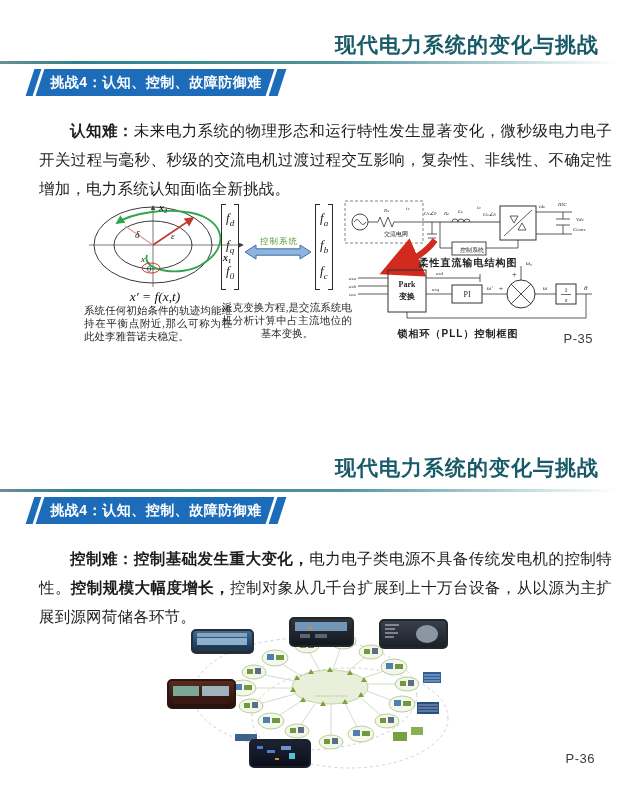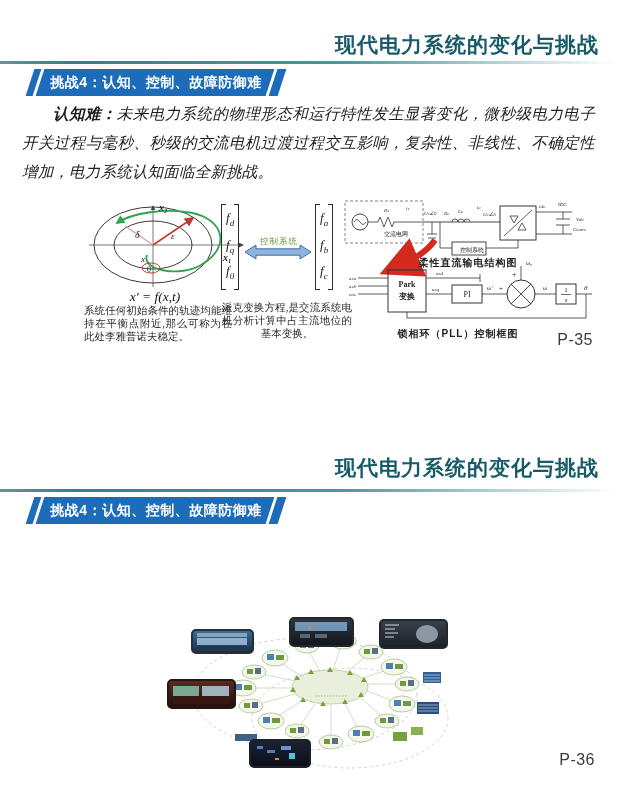--- a/index.html
+++ b/index.html
@@ -10,37 +10,37 @@
                letter-spacing:1px;color:#175a68;}
   .rule{position:absolute;left:0;width:617px;height:3px;
         background:linear-gradient(to right,#6e8e96 0%,#2f828c 12%,#4f949c 55%,#cfe3e6 88%,#ffffff 100%);}
   .banner{position:absolute;left:30px;width:252px;height:27px;}
   .banner-bg{position:absolute;inset:0;background:#1d6cb9;transform:skewX(-18deg);}
   .banner-bg .stripe-l{position:absolute;top:0;bottom:0;left:7px;width:2.5px;background:#fff;}
   .banner-bg .stripe-r{position:absolute;top:0;bottom:0;right:9px;width:3px;background:#fff;}
   .banner-label{position:absolute;inset:0;display:flex;align-items:center;justify-content:center;
                 color:#fff;font-size:14px;font-weight:bold;letter-spacing:.5px;white-space:nowrap;}
   .para{position:absolute;left:22px;width:573px;font-size:15.5px;line-height:29px;
-        text-align:justify;text-indent:2em;letter-spacing:.2px;color:#1c1c1c;margin:0;font-style:italic;}
+        text-align:justify;text-indent:2em;letter-spacing:.2px;color:#1c1c1c;margin:17px;}
   .caption{position:absolute;font-family:"Liberation Serif",serif;font-size:10.5px;
            line-height:13px;color:#2a2a2a;text-align:justify;}
   .caption.centerlast{text-align-last:center;}
   .formula{position:absolute;font-family:"Liberation Serif",serif;font-style:italic;
            font-weight:normal;font-size:13.5px;color:#111;text-align:center;}
   .matrix{position:absolute;width:18px;height:86px;padding:8px 5px;box-sizing:border-box;
           display:flex;flex-direction:column;justify-content:space-between;}
   .matrix::before,.matrix::after{content:"";position:absolute;top:0;bottom:0;width:4px;
           border:1.4px solid #2b2b2b;}
   .matrix::before{left:0;border-right:none;}
   .matrix::after{right:0;border-left:none;}
   .mrow{font-family:"Liberation Serif",serif;font-style:italic;font-size:13px;color:#222;line-height:12px;}
   .mrow sub{font-size:9px;}
   .park-label{position:absolute;left:246px;top:236px;width:66px;text-align:center;
               font-size:8.5px;color:#5f9e3d;letter-spacing:1px;}
-  .pageno{position:absolute;font-size:16px;color:#3c3c3c;letter-spacing:.5px;margin-left:13px;}
+  .pageno{position:absolute;font-size:13px;color:#3c3c3c;letter-spacing:.5px;margin-left:13px;}
   svg text{font-family:"Liberation Serif",serif;fill:#222;}
   svg .sans{font-family:"Liberation Sans",sans-serif;}
 </style>
 </head>
 <body>
 
 <div class="canvas">
 
   <div class="slide-title" style="top:31px;">现代电力系统的变化与挑战</div>
   <div class="rule" style="top:61px;"></div>
@@ -194,20 +194,23 @@
   <div class="rule" style="top:489px;"></div>
 
   <div class="banner" style="top:497px;">
     <div class="banner-bg">
       <div class="stripe-l"></div>
       <div class="stripe-r"></div>
     </div>
     <div class="banner-label">挑战4：认知、控制、故障防御难</div>
   </div>
 
+  <p class="para" style="top:527px;">
+    <b>控制难：控制基础发生重大变化，</b><span>电力电子类电源不具备传统发电机的控制特性。</span><b>控制规模大幅度增长，</b><span>控制对象从几千台扩展到上十万台设备，从以源为主扩展到源网荷储各环节。</span>
+  </p>
 
   <svg class="abs" style="left:155px;top:616px;" width="315" height="180" viewBox="0 0 315 180">
     <defs>
       <linearGradient id="gP1" x1="0" y1="0" x2="0" y2="1">
           <stop offset="0" stop-color="#3c6f9e"></stop>
           <stop offset="1" stop-color="#142c44"></stop>
         </linearGradient>
       <linearGradient id="gP2" x1="0" y1="0" x2="0" y2="1">
           <stop offset="0" stop-color="#30363f"></stop>
           <stop offset="1" stop-color="#12161d"></stop>

